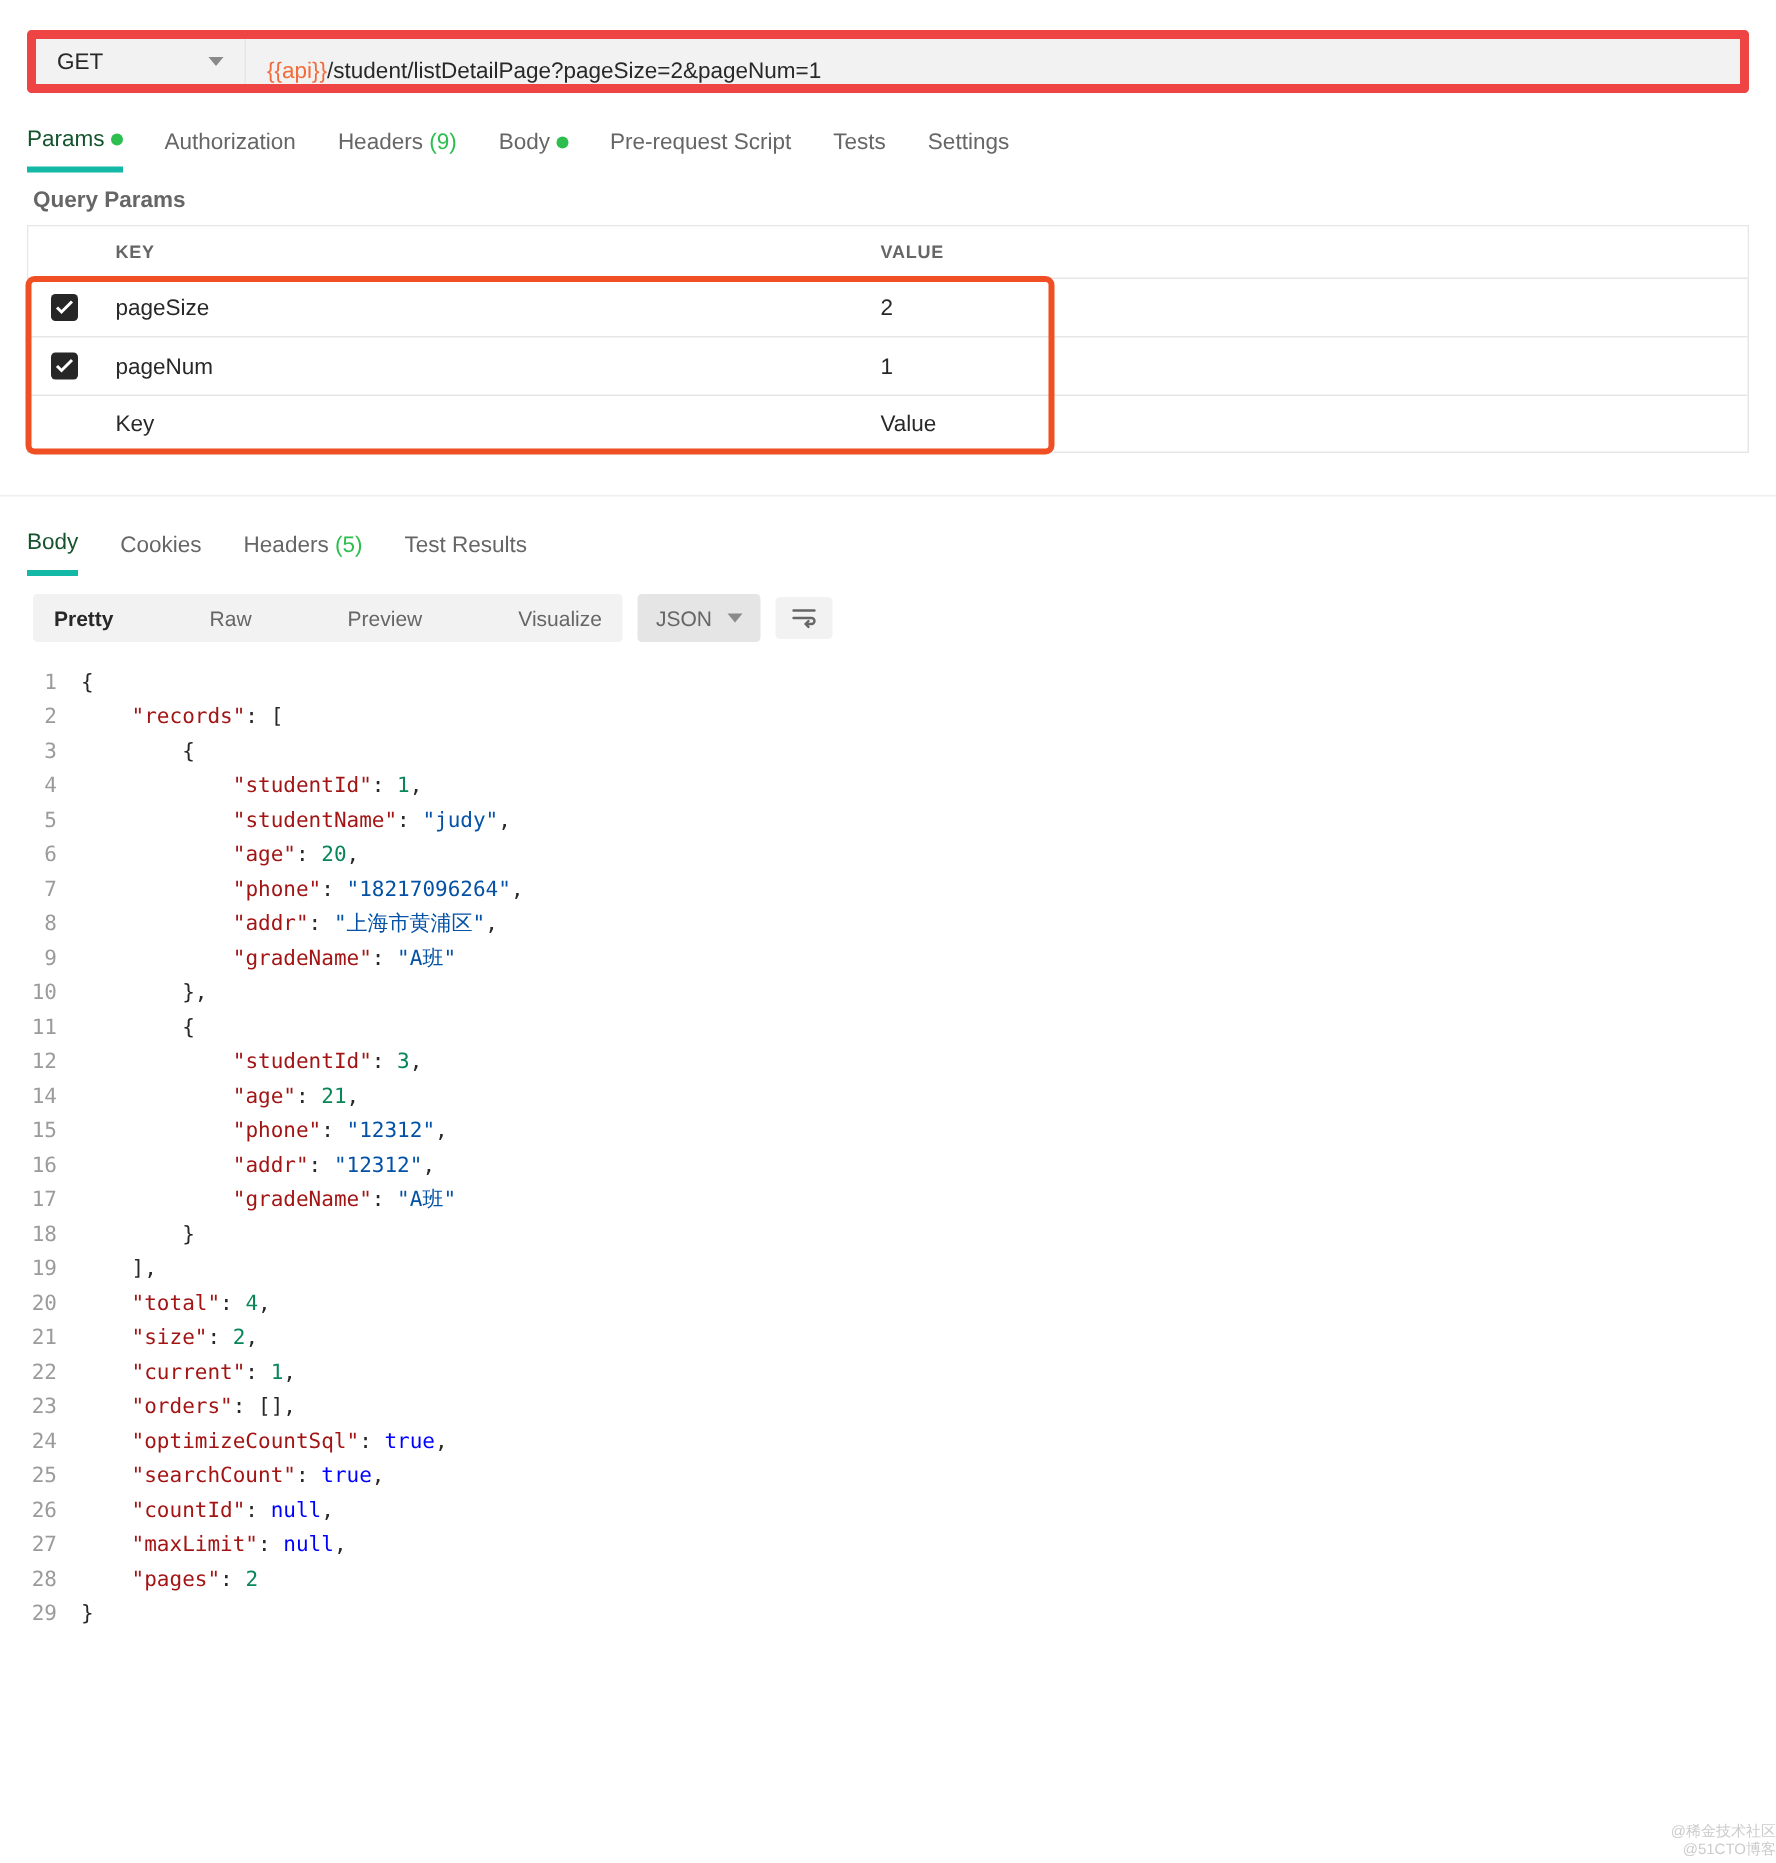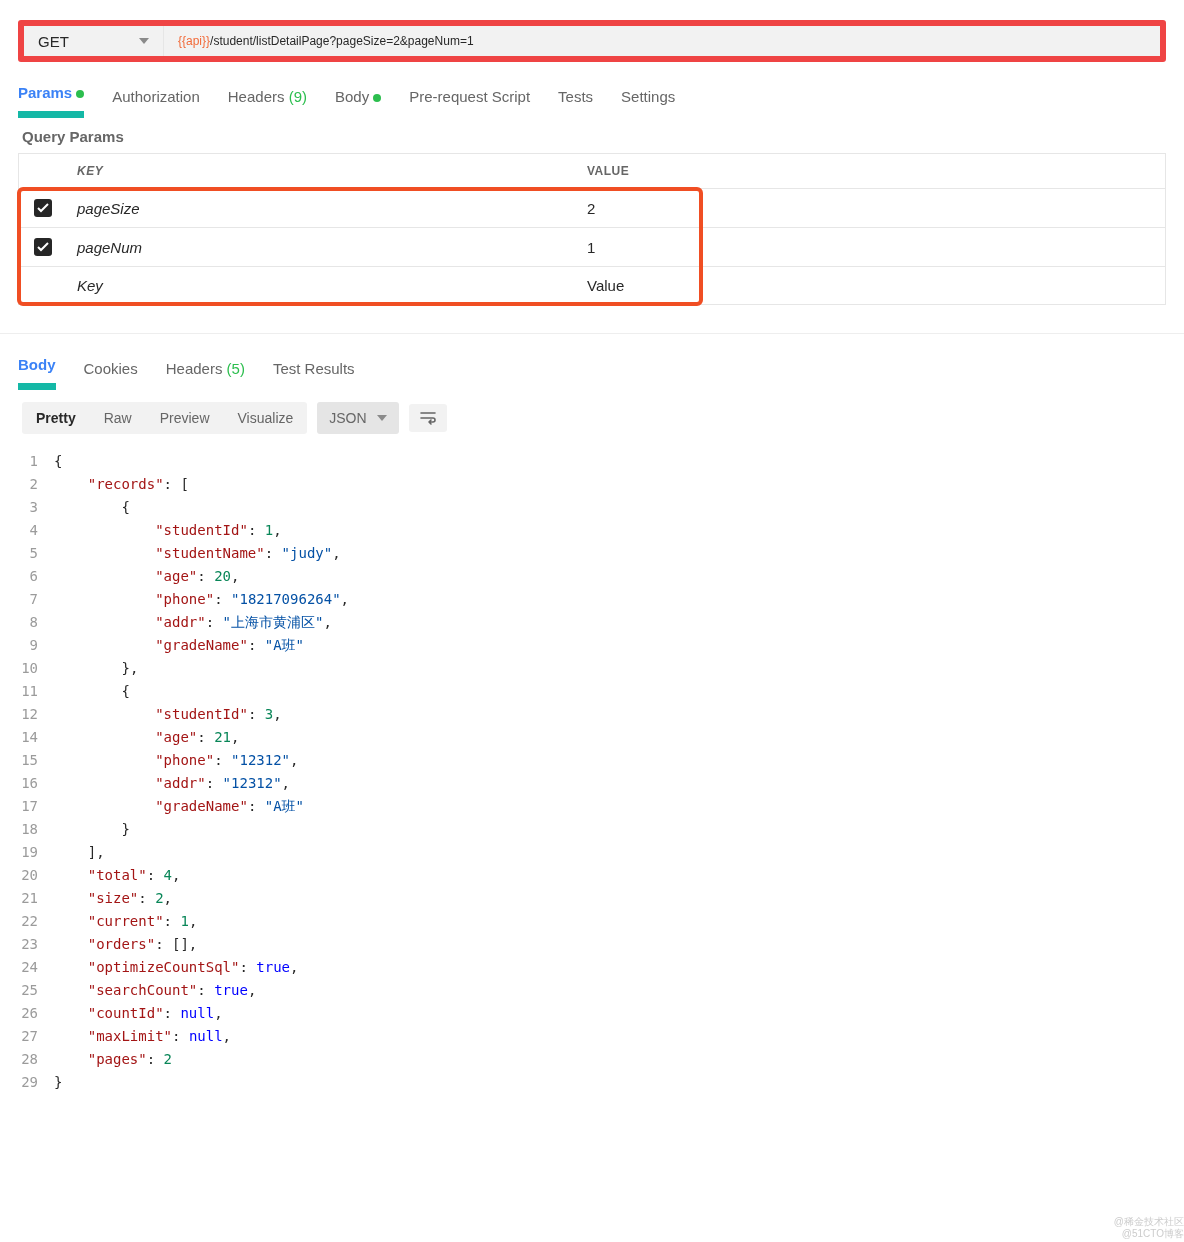--- a/index.html
+++ b/index.html
@@ -1,46 +1,46 @@
 <!DOCTYPE html>
 <html><head>
 <meta charset="utf-8">
 <style>
 * { box-sizing: border-box; margin: 0; padding: 0; }
 body { font-family: -apple-system, "Helvetica Neue", Arial, sans-serif; font-size: 13px; color: #282828; background: #fff; width: 1184px; }
 .request-bar { display: flex; margin: 20px 18px 0 18px; height: 42px; background: #f2f2f2; border: 6px solid #ef4444; border-radius: 3px; }
 .method-sel { display: flex; align-items: center; padding: 0 14px; width: 140px; border-right: 1px solid #e6e6e6; cursor: pointer; }
 .method-sel span { flex: 1; font-size: 15px; color: #282828; }
 .caret { width: 0; height: 0; border-left: 5px solid transparent; border-right: 5px solid transparent; border-top: 6px solid #8a8a8a; }
-.url-input { flex: 1; display: flex; align-items: center; padding: 0 14px; font-size: 12px; }
+.url-input { flex: 1; display: flex; align-items: flex-end; padding: 0 14px; font-size: 15px; }
 .url-input .var { color: #f26b3a; }
 .url-input .path { color: #282828; }
 .req-tabs, .res-tabs { display: flex; align-items: center; padding: 14px 18px 0 18px; gap: 0; }
 .req-tab, .res-tab { padding: 8px 0 10px 0; margin-right: 28px; font-size: 15px; color: #666; cursor: pointer; }
-.req-tab.active, .res-tab.active { color: #3b82f6; border-bottom: 7px solid #14b8a6; font-weight: 700; }
+.req-tab.active, .res-tab.active { color: #14532d; border-bottom: 4px solid #14b8a6; font-weight: 400; }
 .dot-g { display: inline-block; width: 8px; height: 8px; background: #2cbe4e; border-radius: 50%; margin-left: 4px; vertical-align: middle; }
 .cnt-g { color: #2cbe4e; }
 .section-label { padding: 10px 18px 8px 22px; color: #666; font-size: 15px; font-weight: 600; }
 .params-table { margin: 0 18px; border: 1px solid #e6e6e6; }
 .params-table .hdr { display: flex; background: #fff; border-bottom: 1px solid #e6e6e6; }
 .params-table .hdr div { padding: 10px 10px; font-size: 12px; font-weight: 700; color: #666; letter-spacing: 0.5px; }
 .col-chk { width: 48px; }
-.col-key { width: 510px; font-style: italic; }
+.col-key { width: 510px; }
 .col-val { flex: 1; }
 .params-table .row { display: flex; border-bottom: 1px solid #e6e6e6; align-items: center; justify-content: flex-end; }
 .params-table .row:last-child { border-bottom: none; }
 .params-table .row > div { padding: 10px 10px; font-size: 15px; color: #282828; }
 .chkbox { width: 18px; height: 18px; background: #262626; border-radius: 3px; display: flex; align-items: center; justify-content: center; margin: 0 auto; }
 .chkbox svg { width: 12px; height: 10px; }
 .placeholder { color: #999; }
 .highlight-box { position: relative; }
 .highlight-box::after { content: ""; position: absolute; left: -2px; right: 462px; top: -2px; bottom: -2px; border: 4px solid #f04e23; border-radius: 6px; pointer-events: none; }
 .res-tabs { border-top: 1px solid #eee; margin-top: 28px; }
 .view-bar { display: flex; align-items: center; padding: 12px 22px; gap: 10px; }
-.btn-grp { display: flex; background: #f2f2f2; border-radius: 3px; overflow: hidden; }
+.btn-grp { display: flex; background: #f2f2f2; border-radius: 3px; overflow: hidden; gap: 36px; }
 .btn-grp span { padding: 8px 14px; font-size: 14px; color: #666; cursor: pointer; }
 .btn-grp span.active { color: #282828; font-weight: 600; }
 .sel-grp { display: flex; align-items: center; background: #e5e5e5; border-radius: 3px; padding: 8px 12px; gap: 10px; color: #666; font-size: 14px; cursor: pointer; }
 .icon-btn { background: #f2f2f2; border-radius: 3px; padding: 6px 10px; cursor: pointer; display: flex; align-items: center; }
 .code-area { padding: 4px 18px 10px 18px; font-family: "Menlo", "Consolas", monospace; font-size: 14px; line-height: 23px; }
 .code-line { display: flex; }
 .lineno { width: 36px; text-align: right; padding-right: 16px; color: #9b9b9b; user-select: none; }
 .code { white-space: pre; }
 .tk-key { color: #a31515; }
 .tk-pun { color: #282828; }

